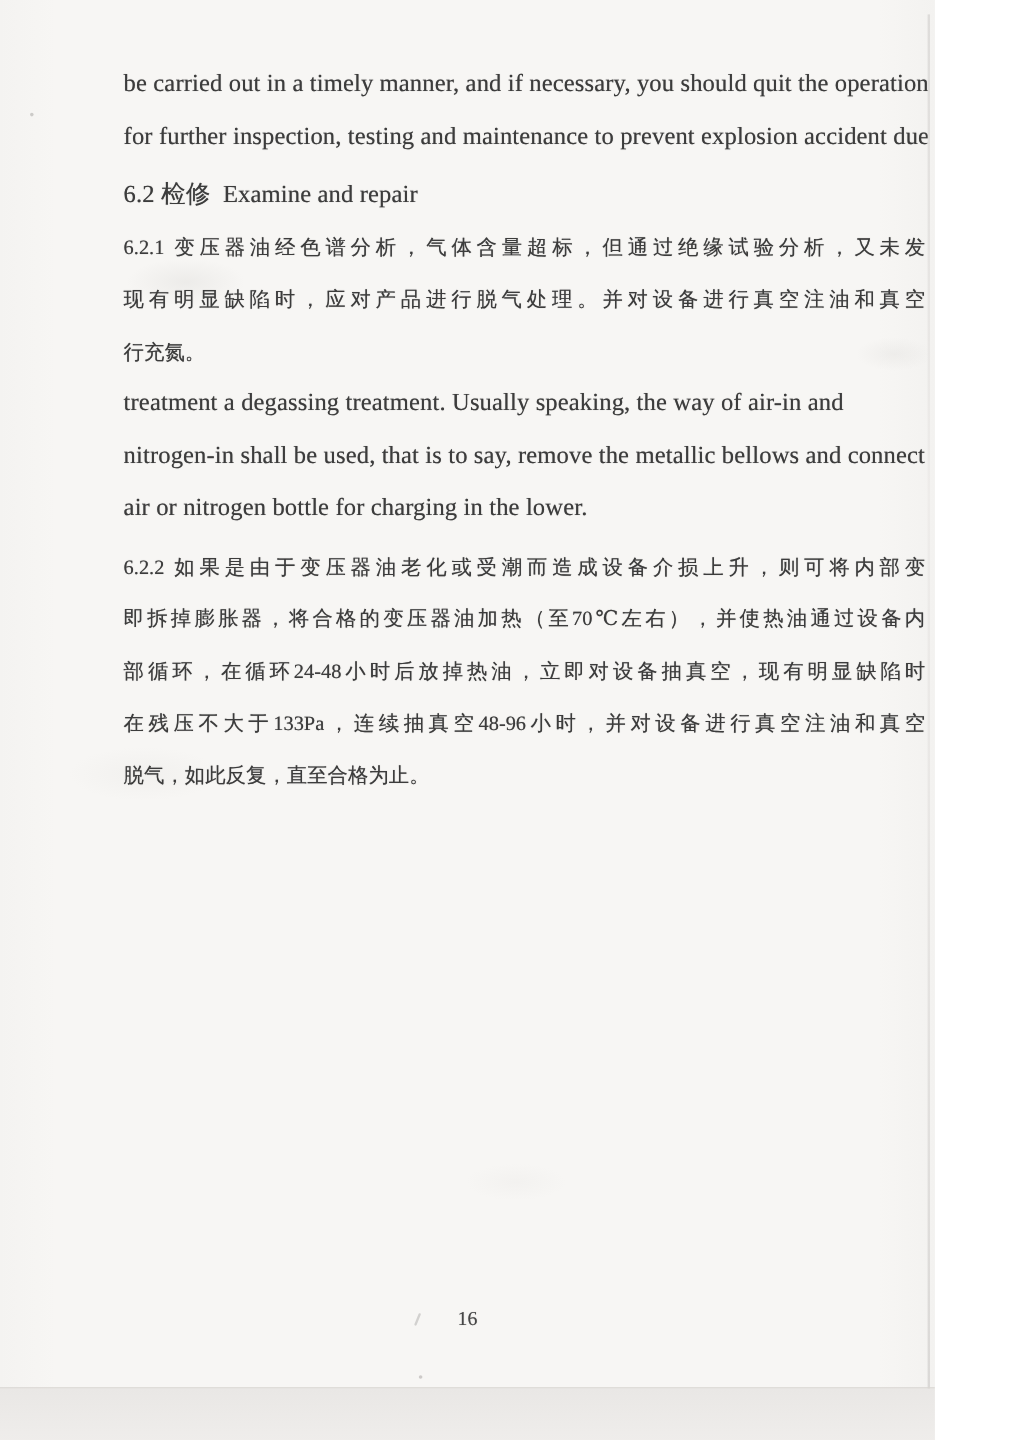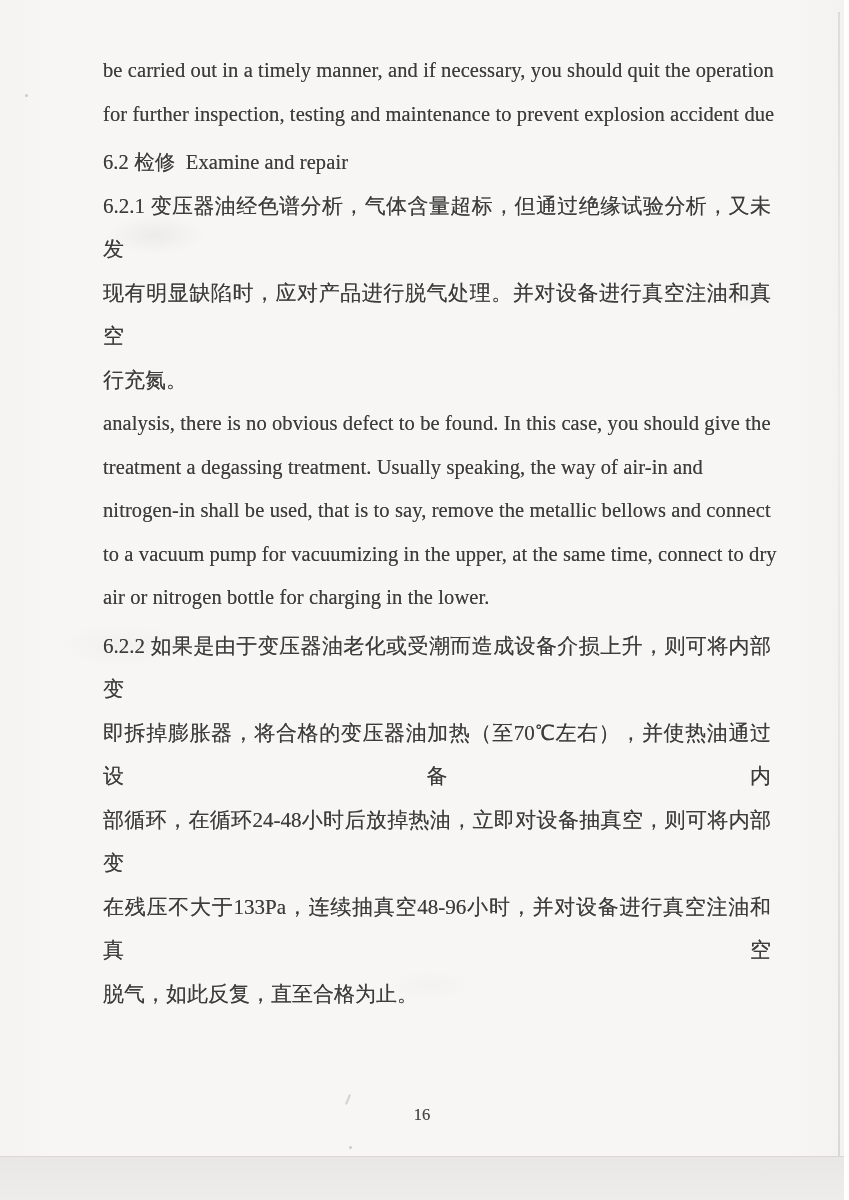--- a/index.html
+++ b/index.html
@@ -4,21 +4,21 @@
 <style>
   html, body {
     margin: 0;
     padding: 0;
     width: 849px;
     height: 1200px;
     font-family: "Liberation Serif", "DejaVu Serif", serif;
   }
   .scan-page {
     position: relative;
-    width: 844px;
+    width: 779px;
     height: 1200px;
     overflow: hidden;
     color: #3c3c3c;
     background-color: #f6f5f3;
     background-image:
       radial-gradient(ellipse 70px 28px at 155px 235px, rgba(195,193,190,0.20), transparent 70%),
       radial-gradient(ellipse 45px 20px at 745px 295px, rgba(195,193,190,0.16), transparent 70%),
       radial-gradient(ellipse 90px 32px at 120px 645px, rgba(205,203,200,0.13), transparent 70%),
       radial-gradient(ellipse 60px 22px at 430px 985px, rgba(205,203,200,0.10), transparent 70%),
       linear-gradient(90deg, #f4f3f1 0%, #f7f6f4 6%, #f7f6f4 94%, #f3f2f0 100%);
@@ -30,43 +30,41 @@
     width: 668px;
   }
   .line {
     line-height: 43.5px;
     font-size: 20.5px;
     letter-spacing: 0.1px;
     white-space: pre;
     text-shadow: 0 0 0.6px rgba(58,58,58,0.65);
   }
   .line.cjk {
-    font-size: 21px;
+    font-size: 17px;
     letter-spacing: 0;
-    font-family: Liberation Serif, serif;
   }
   .line.just {
     white-space: normal;
     text-align: justify;
     text-align-last: justify;
     text-justify: inter-ideograph;
   }
   .line.para-start {
     margin-top: 5px;
   }
   .page-number {
     position: absolute;
     top: 1089px;
     left: 0;
     width: 100%;
     text-align: center;
     font-size: 16.5px;
     color: #474747;
     text-shadow: 0 0 0.6px rgba(70,70,70,0.6);
-    margin-top: 16px;
   }
   
   .edge-line-right {
     position: absolute;
     top: 12px;
     bottom: 42px;
     right: 4px;
     width: 2px;
     background: linear-gradient(#dad8d6, #edebe9 35%, #e6e4e2 60%, #d6d4d2 100%);
     opacity: 0.85;
@@ -117,28 +115,26 @@
 
 <div class="scan-page">
 
   <div class="text-block">
     <div class="line en">be carried out in a timely manner, and if necessary, you should quit the operation</div>
     <div class="line en">for further inspection, testing and maintenance to prevent explosion accident due</div>
     <div class="line en para-start">6.2 检修  Examine and repair</div>
     <div class="line cjk just">6.2.1 变压器油经色谱分析，气体含量超标，但通过绝缘试验分析，又未发</div>
     <div class="line cjk just">现有明显缺陷时，应对产品进行脱气处理。并对设备进行真空注油和真空</div>
     <div class="line cjk">行充氮。</div>
-    <div class="line en">analysis, there is no obvious defect to be found. In this case, you should give the</div>
     <div class="line en">treatment a degassing treatment. Usually speaking, the way of air-in and</div>
     <div class="line en">nitrogen-in shall be used, that is to say, remove the metallic bellows and connect</div>
-    <div class="line en">to a vacuum pump for vacuumizing in the upper, at the same time, connect to dry</div>
     <div class="line en">air or nitrogen bottle for charging in the lower.</div>
     <div class="line cjk just para-start">6.2.2 如果是由于变压器油老化或受潮而造成设备介损上升，则可将内部变</div>
     <div class="line cjk just">即拆掉膨胀器，将合格的变压器油加热（至70℃左右），并使热油通过设备内</div>
-    <div class="line cjk just">部循环，在循环24-48小时后放掉热油，立即对设备抽真空，则可将内部变</div>
+    <div class="line cjk just">部循环，在循环24-48小时后放掉热油，立即对设备抽真空，现有明显缺陷时</div>
     <div class="line cjk just">在残压不大于133Pa，连续抽真空48-96小时，并对设备进行真空注油和真空</div>
     <div class="line cjk">脱气，如此反复，直至合格为止。</div>
 
   </div>
 
   <div class="page-number">16</div>
 
   <div class="edge-line-right"></div>
   <div class="scan-bottom-strip"></div>
   <div class="speck-slash"></div>

